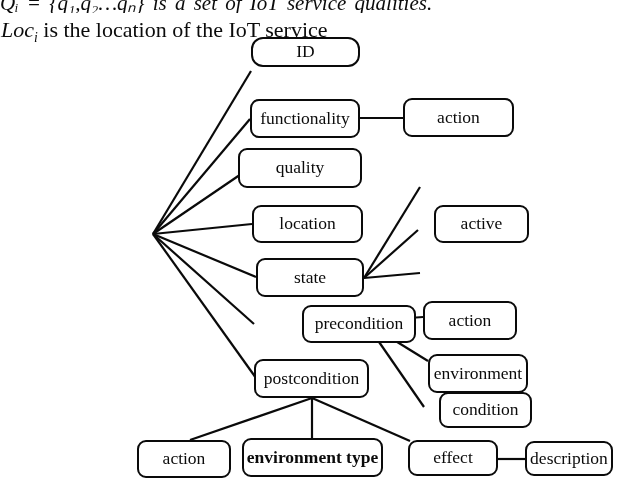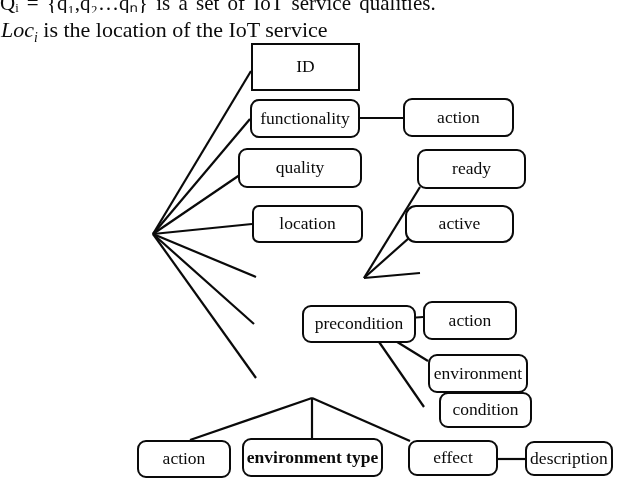--- a/index.html
+++ b/index.html
@@ -1,21 +1,21 @@
 <!DOCTYPE html>
 <html><head>
 <meta charset="utf-8">
 <style>
   html,body{margin:0;padding:0}
   body{
     width:618px;height:482px;background:#ffffff;position:relative;overflow:hidden;
     font-family:"Liberation Serif", serif;color:#0b0b0b;
   }
   .line1-clip{
-    position:absolute;top:0;left:0;width:618px;height:13px;overflow:hidden;
+    position:absolute;top:0;left:0;width:618px;height:13px;overflow:hidden;font-style:italic;
   }
   .line1-clip span{
     display:block;margin-top:-12px;font-size:21px;word-spacing:3px;white-space:nowrap;
   }
   .line2{
     position:absolute;top:17px;left:1px;font-size:22px;white-space:nowrap;
   }
   .line2 .ital{font-style:italic}
   .line2 sub{font-size:62%;font-style:italic;line-height:0}
   .diagram{position:absolute;left:0;top:0;width:618px;height:482px}
@@ -51,28 +51,29 @@
       <line x1="364" y1="278" x2="418" y2="230" stroke="#0a0a0a" stroke-width="2.2"></line>
       <line x1="364" y1="278" x2="420" y2="273" stroke="#0a0a0a" stroke-width="2.2"></line>
       <line x1="368" y1="321" x2="423" y2="317" stroke="#0a0a0a" stroke-width="2.2"></line>
       <line x1="368" y1="324" x2="428" y2="361" stroke="#0a0a0a" stroke-width="2.2"></line>
       <line x1="368" y1="326" x2="424" y2="407" stroke="#0a0a0a" stroke-width="2.2"></line>
       <line x1="312" y1="398" x2="190" y2="440" stroke="#0a0a0a" stroke-width="2.2"></line>
       <line x1="312" y1="398" x2="312" y2="438" stroke="#0a0a0a" stroke-width="2.2"></line>
       <line x1="312" y1="398" x2="410" y2="441" stroke="#0a0a0a" stroke-width="2.2"></line>
       <line x1="498" y1="459" x2="525" y2="459" stroke="#0a0a0a" stroke-width="2.2"></line>
     </svg>
-    <div class="node square" style="left: 251px; top: 43px; width: 109px; height: 48px;">ID</div>
+    <div class="node square" style="left: 251px; top: 37px; width: 109px; height: 30px; border-radius: 12px;">ID</div>
     <div class="node" style="left: 250px; top: 99px; width: 110px; height: 39px; font-family: Liberation Serif, serif;">functionality</div>
     <div class="node" style="left: 403px; top: 98px; width: 111px; height: 39px;">action</div>
     <div class="node" style="left: 238px; top: 148px; width: 124px; height: 40px;">quality</div>
-    <div class="node" style="left: 417px; top: 149px; width: 109px; height: 40px;">ready</div>
-    <div class="node" style="left: 252px; top: 205px; width: 111px; height: 38px; border-radius: 7px;">location</div>
-    <div class="node" style="left: 405px; top: 205px; width: 109px; height: 38px; border-radius: 11px;">active</div>
+    <div class="node" style="left: 252px; top: 205px; width: 111px; height: 38px;">location</div>
+    <div class="node" style="left: 434px; top: 205px; width: 95px; height: 38px;">active</div>
+    <div class="node" style="left: 256px; top: 258px; width: 108px; height: 39px;">state</div>
     <div class="node" style="left: 254px; top: 305px; width: 114px; height: 38px; margin-left: 48px;">precondition</div>
     <div class="node" style="left: 423px; top: 301px; width: 94px; height: 39px;">action</div>
     <div class="node" style="left: 428px; top: 354px; width: 100px; height: 39px;">environment</div>
+    <div class="node" style="left: 254px; top: 359px; width: 115px; height: 39px;">postcondition</div>
     <div class="node" style="left: 424px; top: 392px; width: 93px; height: 36px; margin-left: 15px;">condition</div>
     <div class="node" style="left: 137px; top: 440px; width: 94px; height: 38px;">action</div>
     <div class="node" style="left: 242px; top: 438px; width: 141px; height: 39px; font-weight: bold;">environment type</div>
     <div class="node" style="left: 408px; top: 440px; width: 90px; height: 36px;">effect</div>
     <div class="node" style="left: 525px; top: 441px; width: 88px; height: 35px;">description</div>
   </div>
 
 </body></html>

